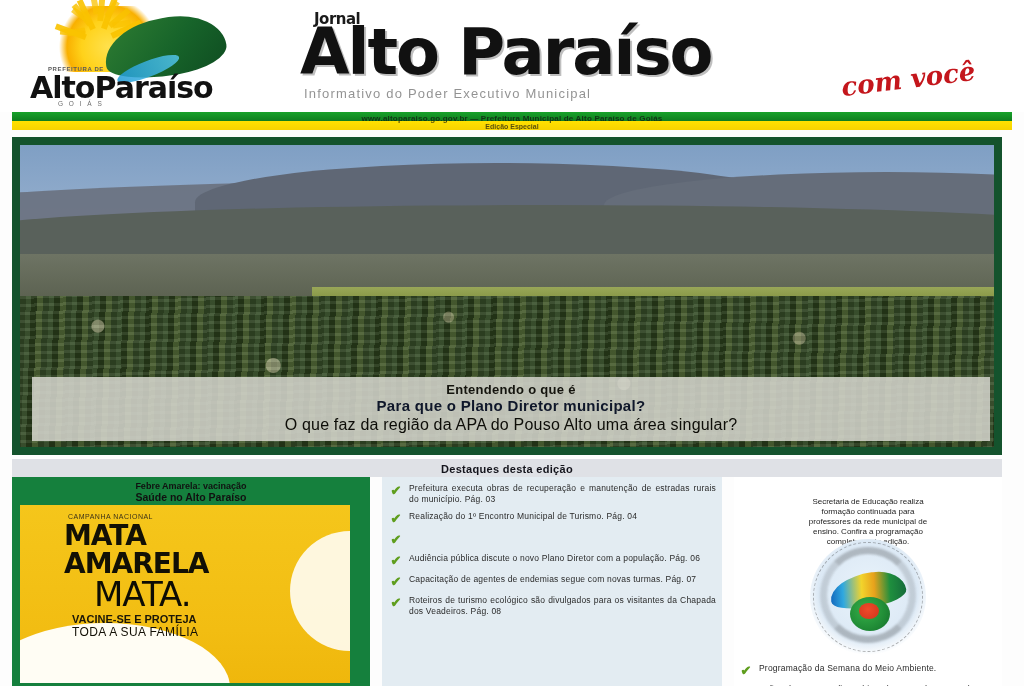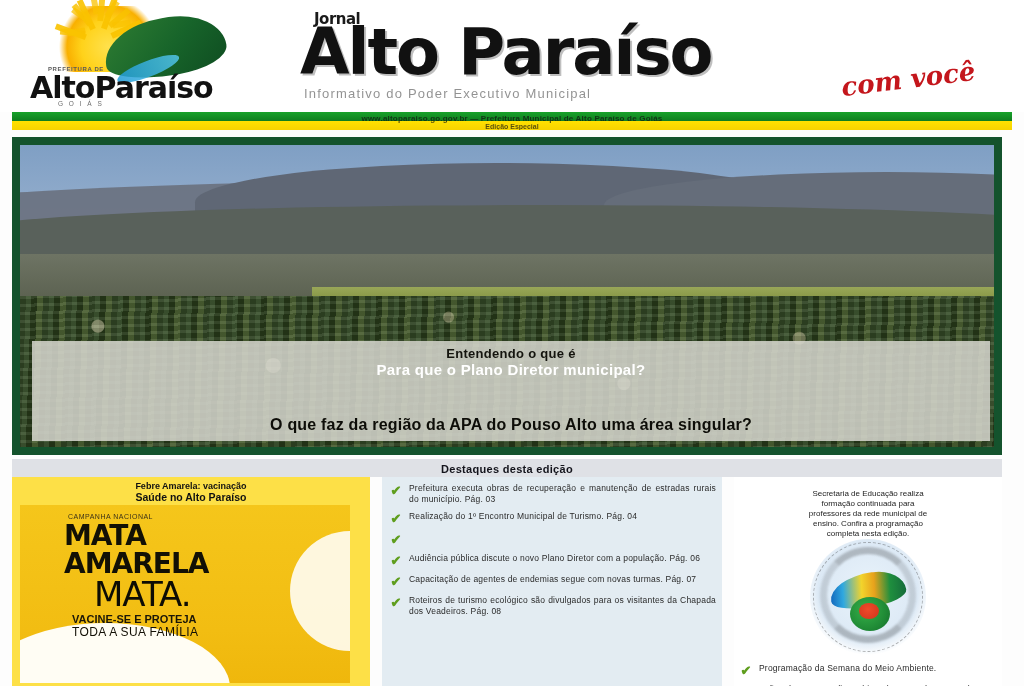--- a/index.html
+++ b/index.html
@@ -117,38 +117,38 @@
   }
 
   
   .caption{
     position:absolute;left:12px;bottom:6px;width:958px;
     background:rgba(214,214,206,.86);
     padding:5px 8px 7px;text-align:center;box-sizing:border-box;
   }
   .cap1{font-size:13px;font-weight:bold;color:#14140e;letter-spacing:.3px;
         filter:blur(.35px);line-height:15px;}
-  .cap2{font-size:15px;font-weight:bold;color:#ffffff;letter-spacing:.3px;
+  .cap2{font-size:15px;font-weight:bold;color:#0f172a;letter-spacing:.3px;
         filter:blur(.35px);line-height:18px;}
-  .cap3{font-size:16px;font-weight:bold;color:#0d0d08;letter-spacing:.2px;
-        filter:blur(.3px);line-height:19px;margin-top:36px;}
+  .cap3{font-size:16px;font-weight:normal;color:#0d0d08;letter-spacing:.2px;
+        filter:blur(.3px);line-height:19px;}
 
   
   .destaques{
     position:absolute;left:12px;top:459px;width:990px;height:18px;
     background:#dfe1e6;text-align:center;
   }
   .destaques span{font-size:11px;font-weight:bold;color:#14141c;
     line-height:18px;letter-spacing:.3px;filter:blur(.4px);}
 
   
   .cols{position:absolute;left:12px;top:477px;width:990px;height:209px;}
 
   .col{position:absolute;top:0;height:209px;box-sizing:border-box;}
-  .col-left{left:0;width:358px;background:#fde047;}
+  .col-left{left:0;width:358px;background:#15803d;}
   .col-mid{left:370px;width:340px;background:#e3ecf2;}
   .col-right{left:722px;width:268px;background:#ffffff;}
 
   .col-head{
     text-align:center;font-size:9px;font-weight:bold;color:#111;
     line-height:11px;padding:4px 10px 2px;filter:blur(.35px);
   }
   .col-head .l2{font-size:10.5px;}
 
   
@@ -201,21 +201,21 @@
     color:#5f9e1e;font-size:13px;font-weight:bold;line-height:13px;text-align:center;
   }
   .chk-text{
     flex:1;font-size:8.5px;line-height:10.5px;color:#2a2a2a;
     text-align:justify;filter:blur(.45px);letter-spacing:.2px;
   }
 
   
   .right-text{
     font-size:8px;line-height:10px;color:#1c1c1c;text-align:center;
-    padding:12px 12px 2px;filter:blur(.4px);
+    padding:20px 12px 2px;filter:blur(.4px);
   }
   .emblem{
     position:absolute;left:50%;top:62px;margin-left:-58px;
     width:116px;height:116px;border-radius:50%;
     background:radial-gradient(circle at 50% 45%, #e9f3fb 0%, #dce9f5 58%, #ffffff 74%);
     overflow:hidden;
   }
   .emblem .ring{
     position:absolute;left:3px;top:3px;width:110px;height:110px;border-radius:50%;
     border:1px dashed rgba(40,40,40,.35);box-sizing:border-box;

